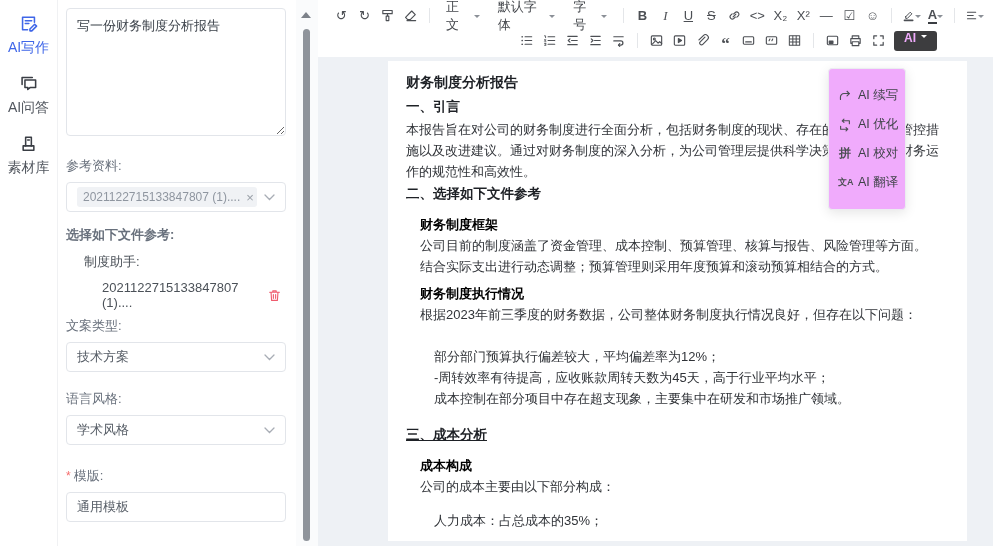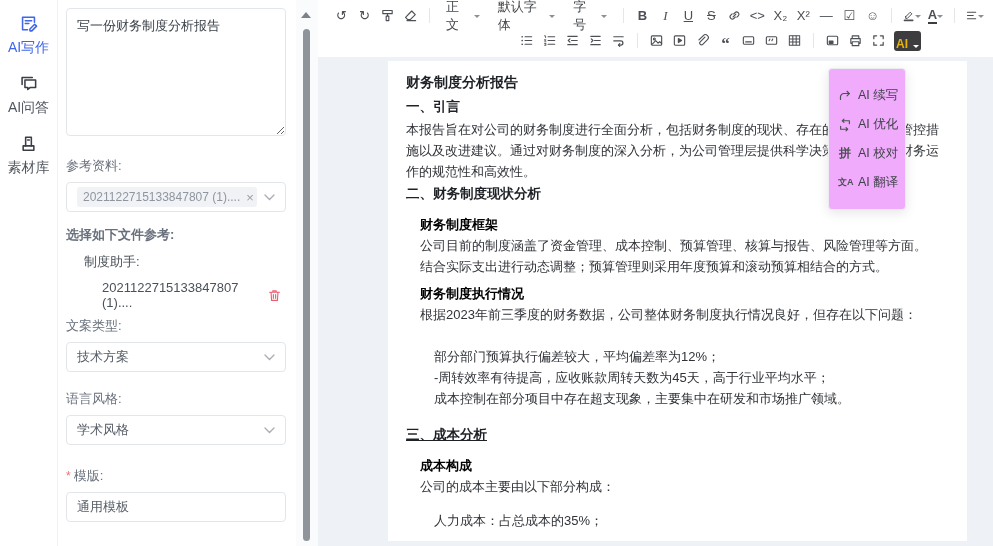--- a/index.html
+++ b/index.html
@@ -52,22 +52,22 @@
   .tb-btn { height:22px; min-width:23px; padding:0 3px; display:flex; align-items:center;
             justify-content:center; color:#4c4f54; font-size:13px; border-radius:3px; cursor:pointer; }
   .tb-btn svg { width:15px; height:15px; stroke:#4c4f54; display:block; }
   .tb-sep { width:1px; height:15px; background:#e4e6e9; margin:0 7px; }
   .tb-dd { display:flex; align-items:center; gap:5px; padding:0 9px; color:#45484d; font-size:13px; cursor:pointer; }
   .caret { width:0; height:0; border:3.5px solid transparent; border-top-color:#8b9097; margin-top:4px; }
   .b { font-weight:bold; } .i { font-style:italic; font-family:"Liberation Serif",serif; }
   .u { text-decoration:underline; } .s { text-decoration:line-through; }
   .colorA { font-weight:bold; border-bottom:2px solid #3a3d42; line-height:1; padding-bottom:1px; }
   .quote-g { font-family:"Liberation Serif",serif; font-size:17px; font-weight:bold; line-height:0.6; padding-top:7px; }
-  .ai-btn { background:#3d3d3f; color:#eab308; border-radius:3px; height:20px; padding:0 2px;
-            display:flex; align-items:flex-end; gap:5px; font-size:12px; font-weight:bold; cursor:pointer; margin-left:4px; }
+  .ai-btn { background:#3d3d3f; color:#f0abfc; border-radius:3px; height:20px; padding:0 10px;
+            display:flex; align-items:flex-start; gap:5px; font-size:12px; font-weight:bold; cursor:pointer; margin-left:4px; }
   .ai-btn .caret { border-top-color:#fff; }
 
   .canvas { flex:1; background:#eef1f5; position:relative; overflow:hidden; }
   .page { position:absolute; left:70px; right:26px; top:4px; bottom:5px; background:#fff;
           padding:8px 16px 0 18px; overflow:hidden; font-size:13px; line-height:21px; color:#303338; }
   .b-title { font-size:14px; font-weight:bold; line-height:26px; color:#1e2126; }
   .b-h2 { font-weight:bold; font-size:13.5px; line-height:24px; color:#1e2126; }
   .b-h3 { font-weight:bold; padding-left:14px; color:#000000; }
   .b-p  { padding-left:14px; }
   .b-p0 { padding-left:0; }
@@ -341,21 +341,21 @@
       </div>
     </div>
 
     <div class="canvas">
       <div class="page">
         <div class="b-title">财务制度分析报告</div>
         <div class="b-h2">一、引言</div>
         <div class="b-p b-p0">本报告旨在对公司的财务制度进行全面分析，包括财务制度的现状、存在的问题、风险管控措</div>
         <div class="b-p b-p0">施以及改进建议。通过对财务制度的深入分析，为公司管理层提供科学决策支持，确保财务运</div>
         <div class="b-p b-p0">作的规范性和高效性。</div>
-        <div class="b-h2">二、财务制度现状分析</div>
+        <div class="b-h2">二、选择如下文件参考</div>
         <div class="b-h3 mtop8">财务制度框架</div>
         <div class="b-p">公司目前的制度涵盖了资金管理、成本控制、预算管理、核算与报告、风险管理等方面。</div>
         <div class="b-p">结合实际支出进行动态调整；预算管理则采用年度预算和滚动预算相结合的方式。</div>
         <div class="b-h3 mtop6">财务制度执行情况</div>
         <div class="b-p">根据2023年前三季度的财务数据，公司整体财务制度执行情况良好，但存在以下问题：</div>
         <div class="gap21"></div>
         <div class="b-li">部分部门预算执行偏差较大，平均偏差率为12%；</div>
         <div class="b-li">-周转效率有待提高，应收账款周转天数为45天，高于行业平均水平；</div>
         <div class="b-li">成本控制在部分项目中存在超支现象，主要集中在研发和市场推广领域。</div>
         <div class="b-h2 mtop14">三、成本分析</div>

